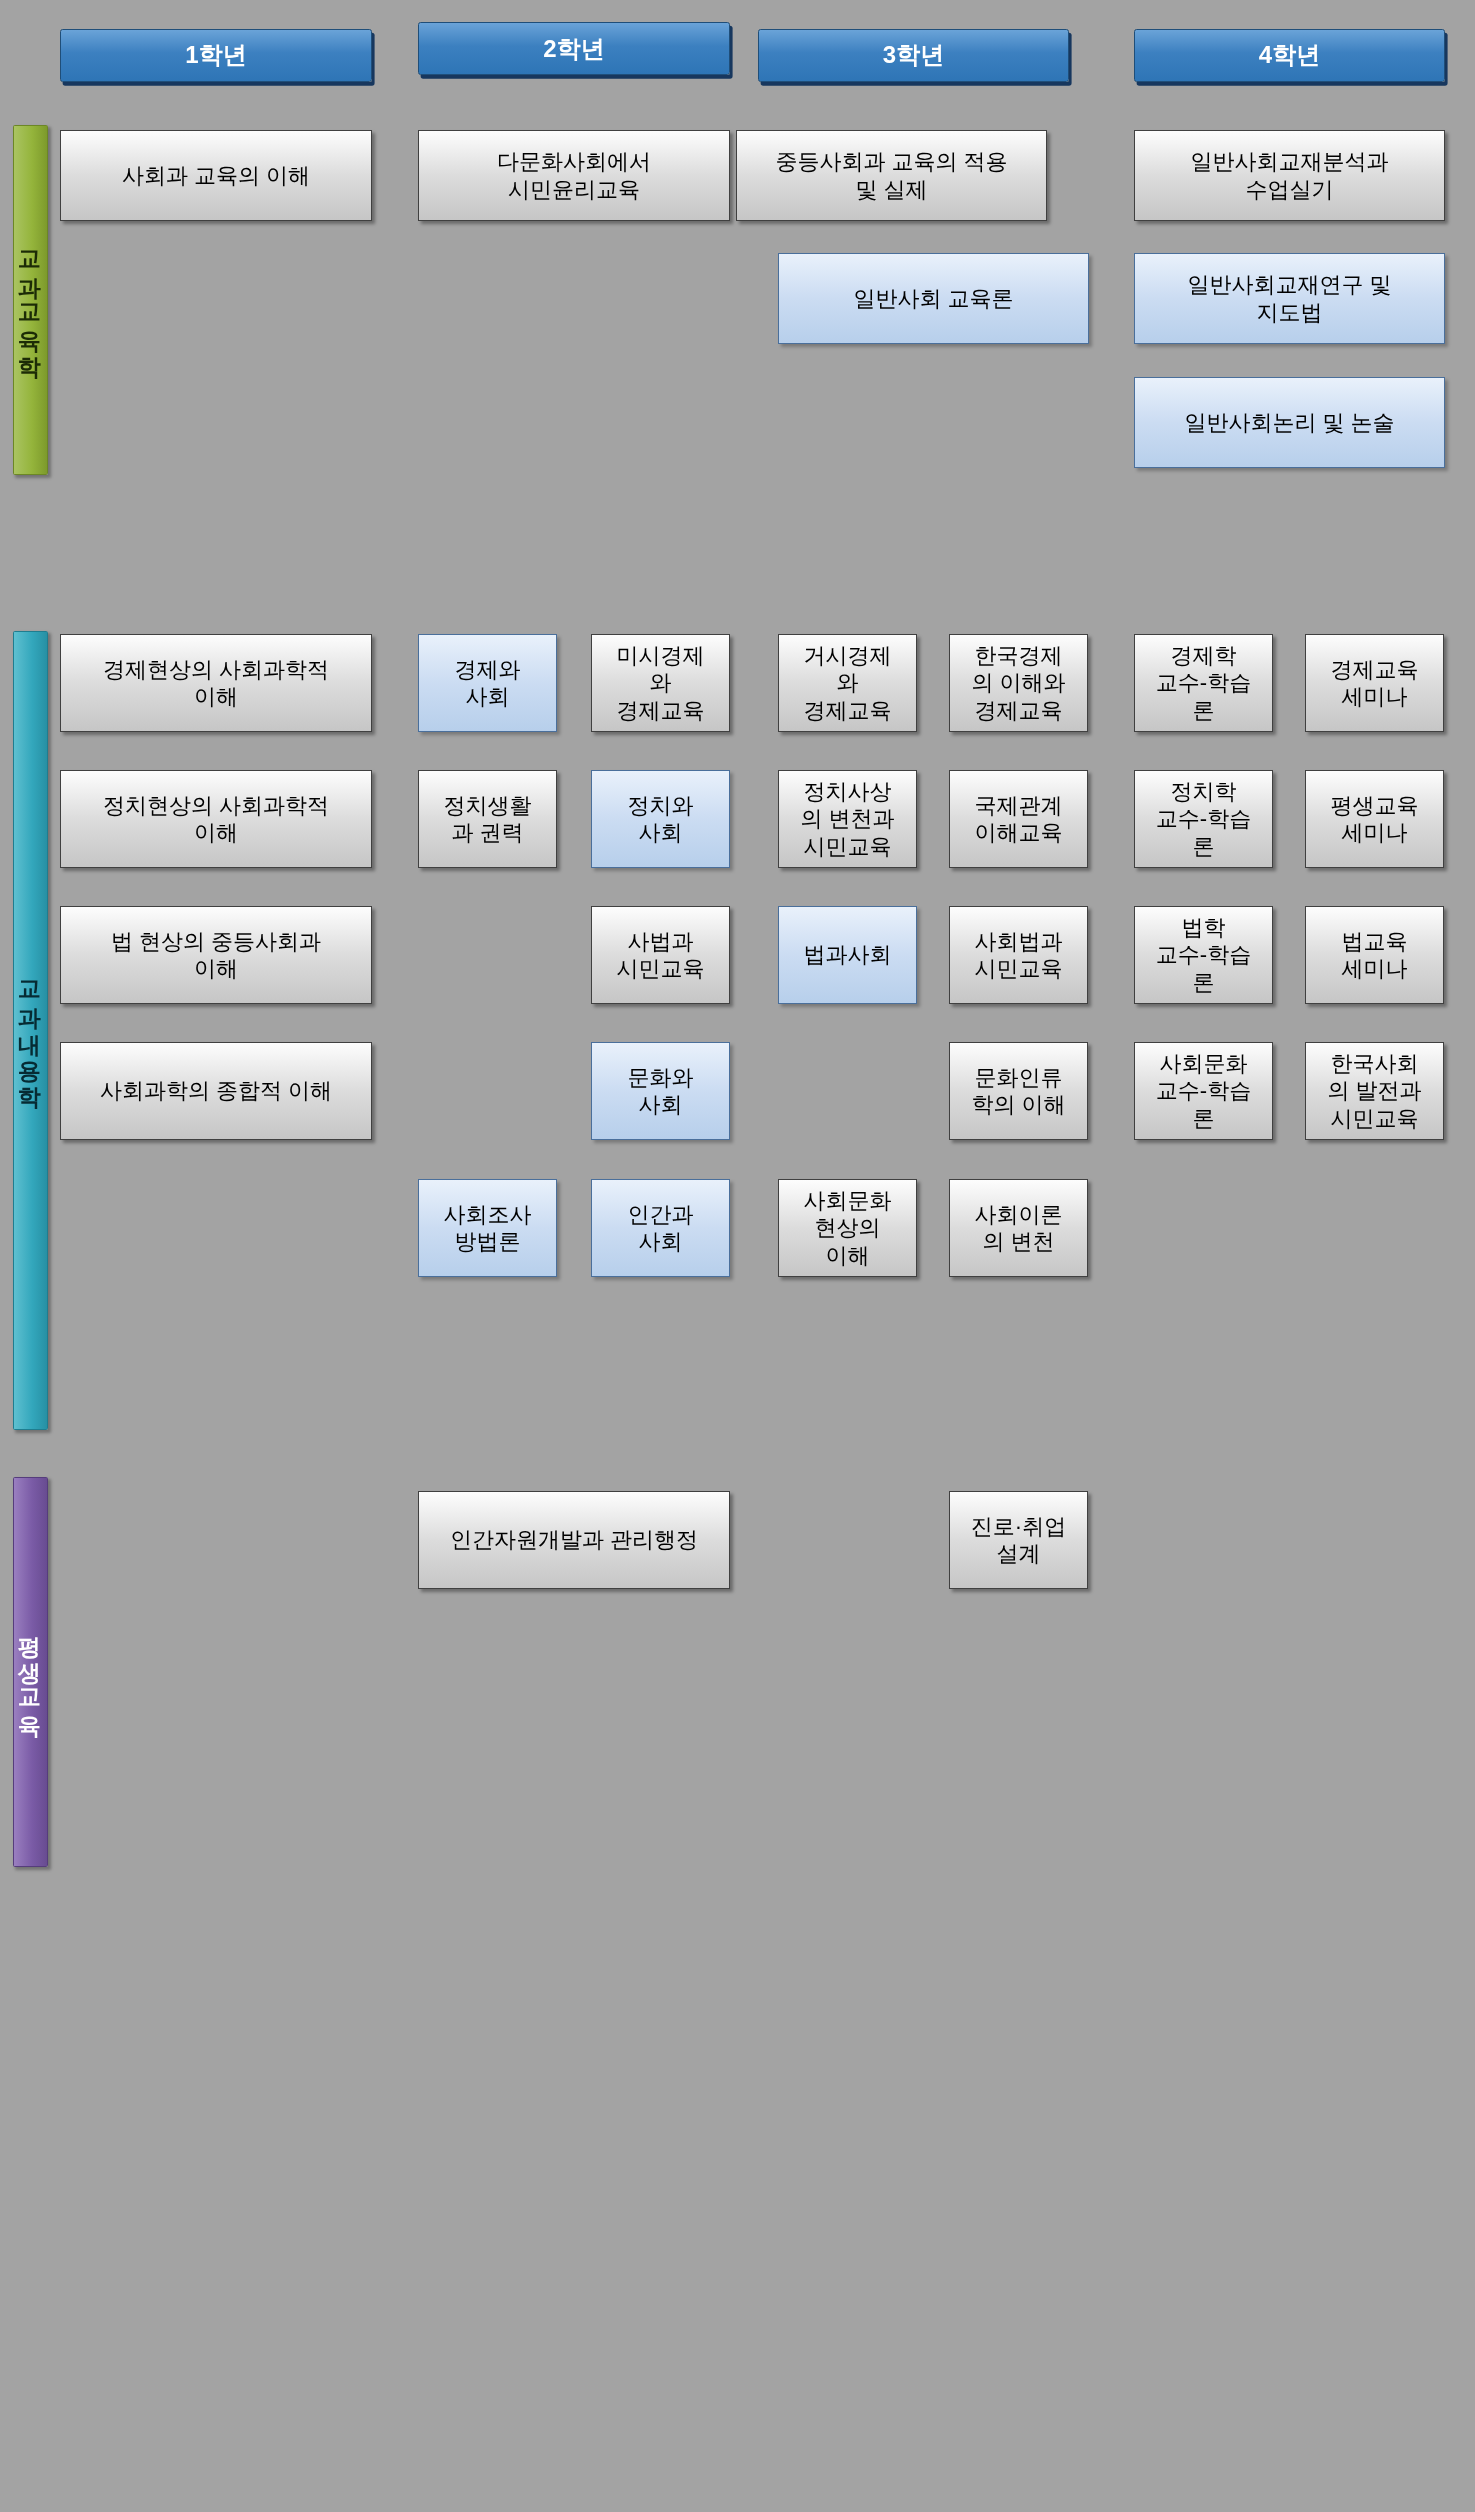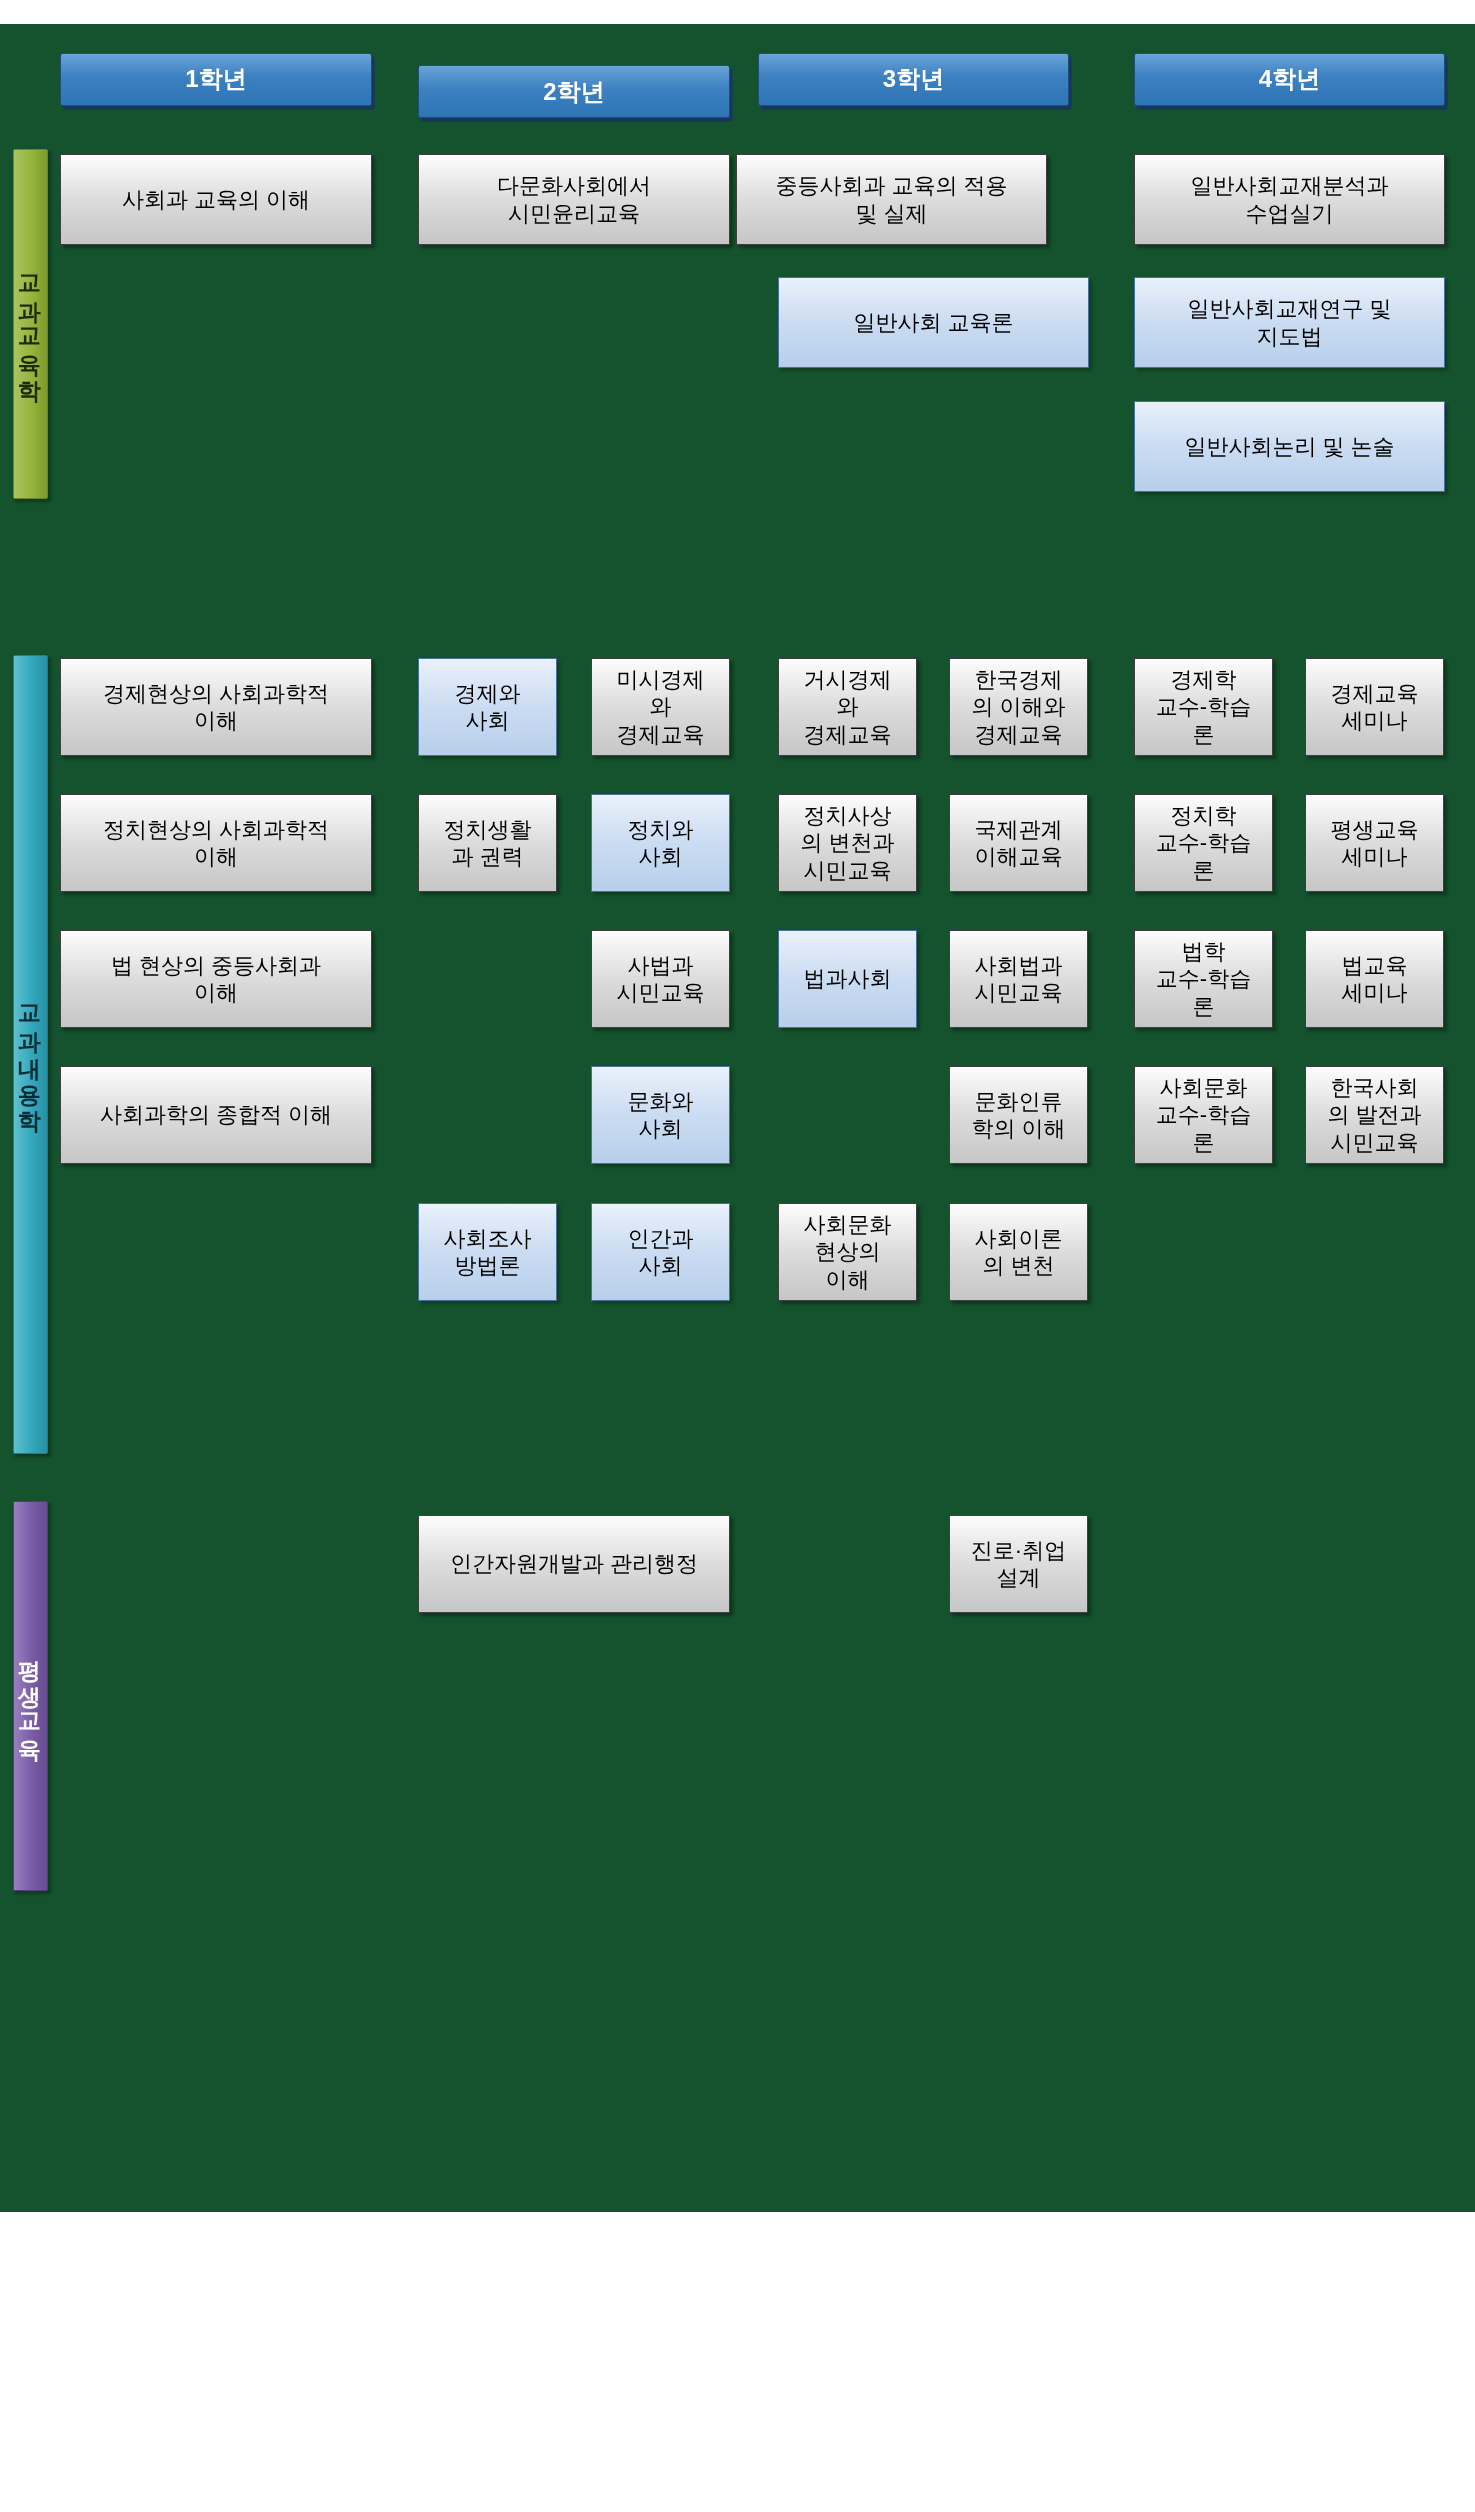--- a/index.html
+++ b/index.html
@@ -1,18 +1,18 @@
 <!DOCTYPE html>
 <html style="font-size:8.4px"><head>
 <meta charset="utf-8">
 <style>
   * { margin:0; padding:0; box-sizing:border-box; }
   html,body { background:#ffffff; }
   body { font-family:"Liberation Sans","DejaVu Sans",sans-serif; }
-  .canvas { position:relative; width:1475px; height:2188px; background:#14532d; overflow:hidden;margin-top:24px; }
+  .canvas { position:relative; width:1475px; height:2512px; background:#a3a3a3; overflow:hidden; }
 
   .hdr {
     position:absolute; height:53px;
     display:flex; align-items:center; justify-content:center;
     color:#ffffff; font-size:24px; font-weight:bold;
     background:linear-gradient(180deg,#6aa3d8 0%,#3c80c0 45%,#2e75b6 100%);
     border:0.5px solid #1f4e79; border-radius:2.6px;
     box-shadow:2.6px 3.7px 0 #17375e;
   }
 
@@ -50,21 +50,21 @@
     background:linear-gradient(90deg,#9a7fc0 0%,#7a5ba6 55%,#684c91 100%);
     border:0.5px solid #563d7c; box-shadow:2.1px 2.6px 3.2px rgba(0,0,0,0.3); color:#ffffff;
   }
 </style>
 </head>
 <body>
 
 <div class="canvas">
 
   <div class="hdr" style="left:60px;top:28.5px;width:312px">1학년</div>
-  <div class="hdr" style="left:418px;top:41px;width:312px">2학년</div>
+  <div class="hdr" style="left:418px;top:22px;width:312px">2학년</div>
   <div class="hdr" style="left:758px;top:28.5px;width:311px">3학년</div>
   <div class="hdr" style="left:1134px;top:28.5px;width:311px">4학년</div>
 
   <div class="bar green" style="left:12.7px;top:125px;height:350px">
       <span>교과교육학</span>
     </div>
   <div class="bar teal" style="left:12.7px;top:631px;height:799px">
       <span>교과내용학</span>
     </div>
   <div class="bar purple" style="left:12.7px;top:1477px;height:390px">

